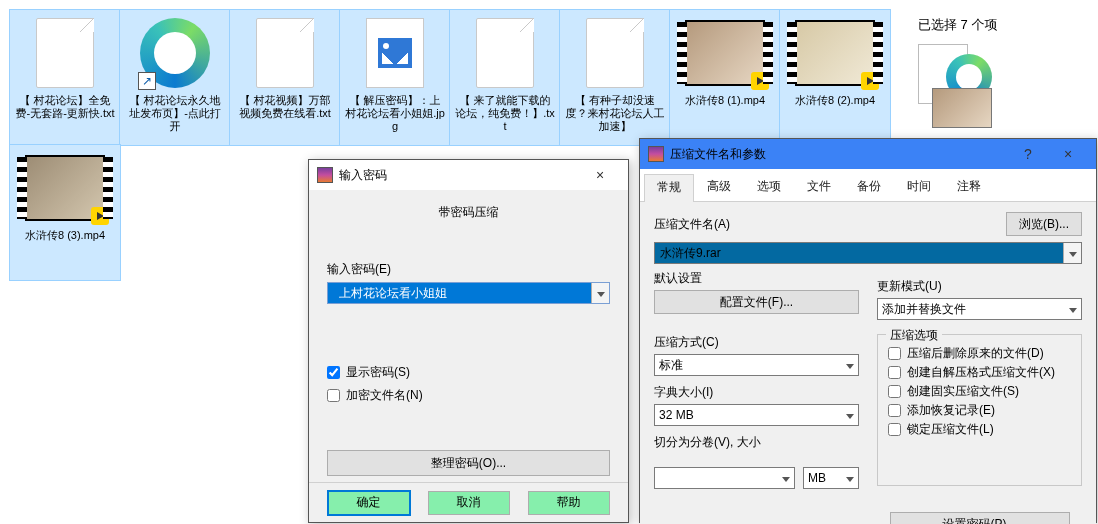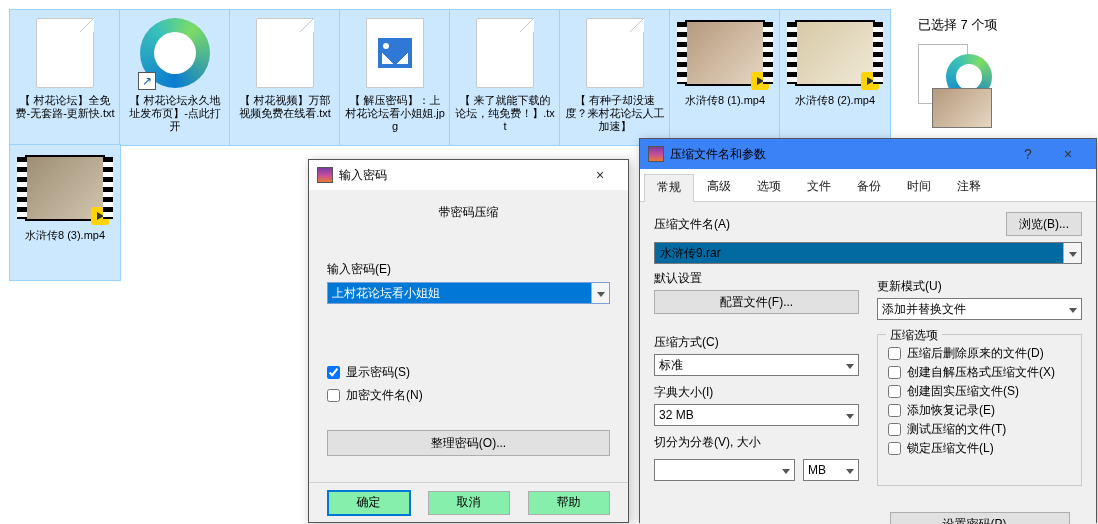--- a/index.html
+++ b/index.html
@@ -54,27 +54,27 @@
 .dlg .titlebar .t-icon { width: 16px; height: 16px; margin-right: 6px; }
 .rar-ico { background: linear-gradient(#7a3e9d,#c44da0 50%,#e77a33); border: 1px solid #555; }
 .dlg .titlebar .title { flex: 1; font-size: 12px; }
 .dlg .titlebar .winbtn { width: 40px; height: 30px; display: flex; align-items: center; justify-content: center; font-size: 14px; color: #333; }
 
 .dlg-pw { left: 308px; top: 159px; width: 321px; height: 364px; }
 .dlg-pw .body { padding: 14px 18px 8px; }
 .dlg-pw .subtitle { text-align: center; font-size: 12px; margin-bottom: 40px; }
 .dlg-pw label.field { display: block; font-size: 12px; margin-bottom: 4px; }
 .combo { position: relative; width: 100%; height: 22px; border: 1px solid #7a9fd4; background: #fff; display: flex; }
-.combo input { flex: 1; border: none; padding: 0 4px; font-size: 12px; outline: none; background: #0078d7; color: #fff; }
+.combo input { flex: 1; border: none; padding: 0 11px; font-size: 12px; outline: none; background: #0078d7; color: #fff; }
 .combo input::selection { background: #0078d7; color: #fff; }
 .combo .dd { width: 18px; border-left: 1px solid #adadad; display: flex; align-items: center; justify-content: center; color: #555; background: #f4f4f4; }
 .chk-row { display: flex; align-items: center; margin-top: 6px; font-size: 12px; }
 .chk-row input { margin-right: 6px; }
 .dlg-pw .chks { margin-top: 60px; }
-.dlg-pw .orgbtn { width: 100%; height: 26px; margin-top: 26px; background: #e1e1e1; border: 1px solid #adadad; font-size: 12px; }
+.dlg-pw .orgbtn { width: 100%; height: 26px; margin-top: 46px; background: #e1e1e1; border: 1px solid #adadad; font-size: 12px; }
 .dlg-pw .footer { position: absolute; left: 0; right: 0; bottom: 0; height: 40px; display: flex; align-items: center; justify-content: center; gap: 18px; border-top: 1px solid #d0d0d0; background: #f0f0f0; }
 .dlg-pw .footer button { width: 82px; height: 24px; background: #86efac; border: 1px solid #adadad; font-size: 12px; }
 .dlg-pw .footer button.primary { border: 1px solid #0078d7; outline: 1px solid #0078d7; }
 
 
 .dlg-ar { left: 639px; top: 138px; width: 458px; height: 385px; }
 .dlg-ar .titlebar { background: #3b82f6; }
 .dlg-ar .tabs { display: flex; background: #fff; border-bottom: 1px solid #d0d0d0; padding: 4px 4px 0; }
 .dlg-ar .tab { padding: 4px 12px 6px; font-size: 12px; border: 1px solid transparent; border-bottom: none; color: #222; }
 .dlg-ar .tab.active { background: #f0f0f0; border-color: #d0d0d0; position: relative; top: 1px; }
@@ -87,21 +87,21 @@
 .btn { height: 24px; background: #e1e1e1; border: 1px solid #adadad; font-size: 12px; padding: 0 12px; }
 .cols { display: flex; gap: 18px; margin-top: 6px; }
 .col { flex: 1; }
 .groupbox { border: 1px solid #c8c8c8; padding: 8px 10px 10px; position: relative; margin-top: 8px; }
 .groupbox .legend { position: absolute; top: -8px; left: 8px; background: #f0f0f0; padding: 0 4px; font-size: 12px; }
 .radio-row { display: flex; gap: 12px; font-size: 12px; }
 .radio-row label { display: flex; align-items: center; gap: 4px; }
 .sel-row { margin-top: 8px; }
 .sel-row select, .sel-row .selbox { width: 100%; height: 22px; border: 1px solid #7a7a7a; background: #fff; font-size: 12px; padding: 0 4px; display: flex; align-items: center; justify-content: space-between; }
 .chk-col .chk-row { margin-top: 2px; }
-.split-row { display: flex; gap: 8px; align-items: center; margin-top: 8px; }
+.split-row { display: flex; gap: 8px; align-items: center; margin-top: 16px; }
 .split-row .selbox { flex: 1; height: 22px; border: 1px solid #7a7a7a; background: #fff; display: flex; align-items: center; justify-content: space-between; padding: 0 4px; font-size: 12px; }
 .setpw { width: 180px; height: 24px; }
 .dd-caret::before { content: ""; display: inline-block; border-left: 4px solid transparent; border-right: 4px solid transparent; border-top: 5px solid #555; }
 </style>
 </head>
 <body>
 
 <div class="explorer">
   <div class="files" id="files-row1" style="width: 900px;">
       <div class="file-item sel">
@@ -303,24 +303,20 @@
               <div class="chk-row">
                 <input type="checkbox" style="">
                 <span>创建固实压缩文件(S)</span>
               </div>
               <div class="chk-row">
                 <input type="checkbox" style="">
                 <span>添加恢复记录(E)</span>
               </div>
               <div class="chk-row">
                 <input type="checkbox" style="">
-                <span>测试压缩的文件(T)</span>
-              </div>
-              <div class="chk-row">
-                <input type="checkbox" style="">
                 <span>锁定压缩文件(L)</span>
               </div>
             </div>
         </div>
         <div style="margin-top:26px; text-align:center;">
           <button class="btn setpw">设置密码(P)...</button>
         </div>
       </div>
     </div>
   </div>

